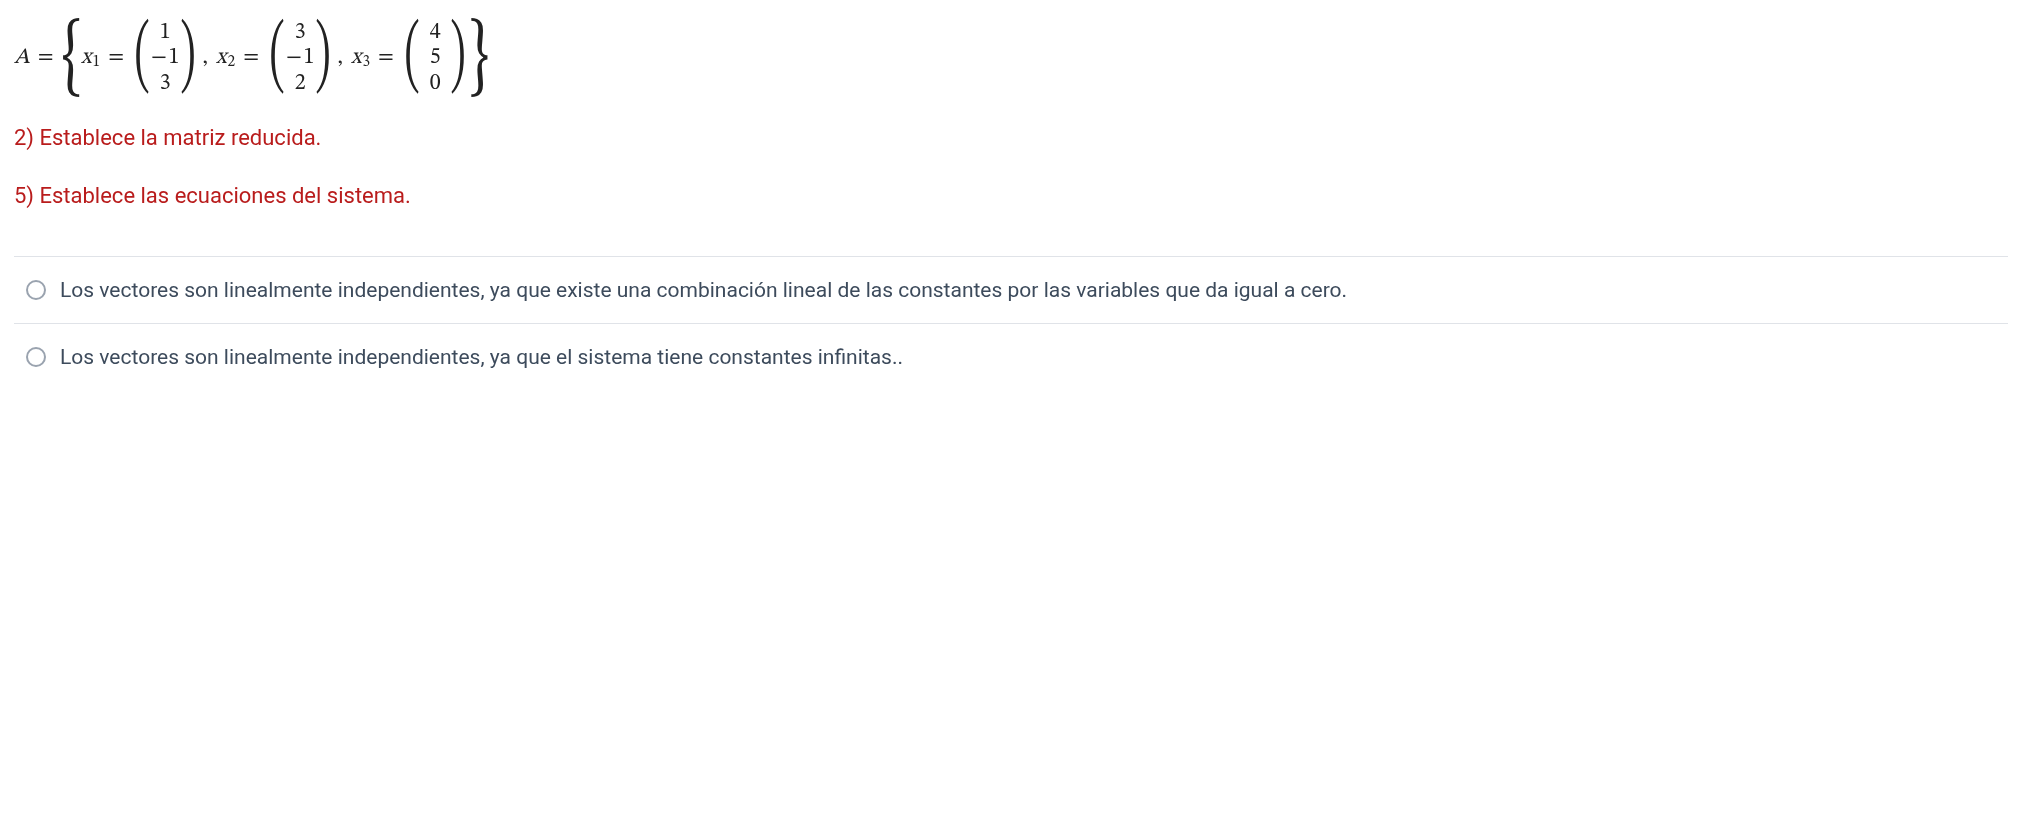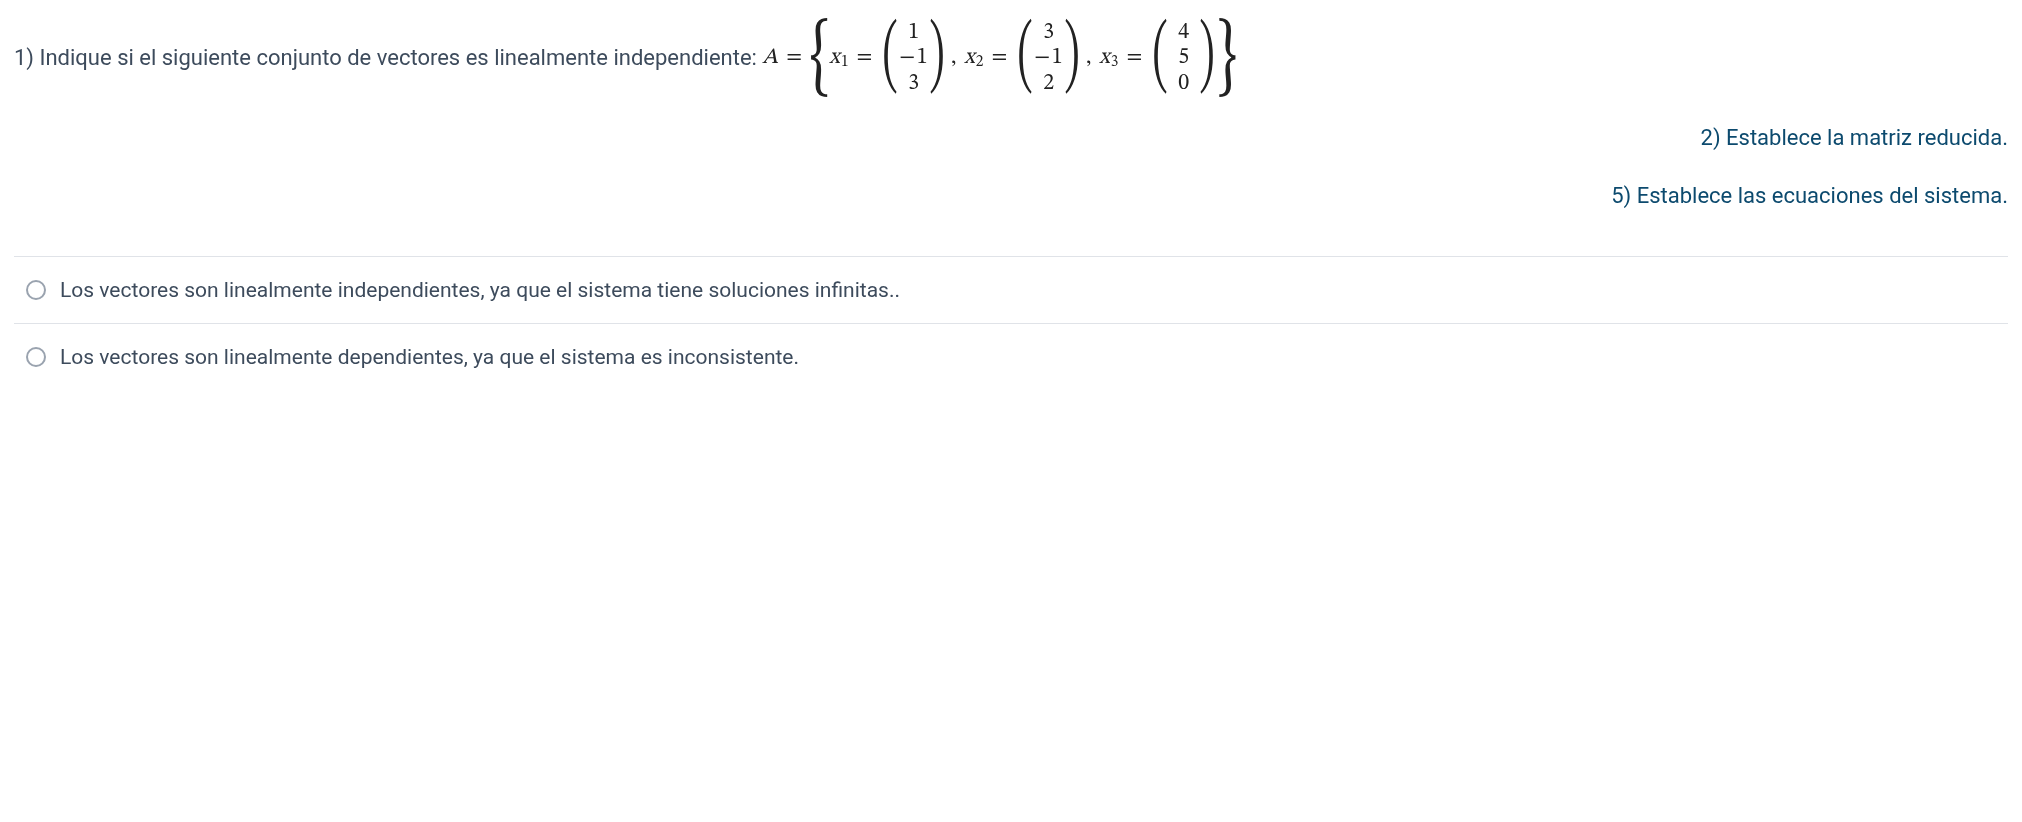--- a/index.html
+++ b/index.html
@@ -13,21 +13,21 @@
   }
   .question-block { margin-bottom: 32px; }
   .q-line {
     display: flex;
     align-items: center;
     flex-wrap: wrap;
     margin-bottom: 26px;
     color: #3d4b5c;
   }
   .q-text { white-space: pre; }
-  .q-simple { margin-bottom: 26px; color: #0c4a6e; text-align: right; }
+  .q-simple { margin-bottom: 26px; color: #b91c1c; }
   .math {
     font-family: "Cambria Math", "STIX Two Math", "Latin Modern Math", "Times New Roman", serif;
     color: #222;
     display: inline-flex;
     align-items: center;
   }
   .mi { font-style: italic; }
   .sub {
     font-size: 0.7em;
     vertical-align: sub;
@@ -89,21 +89,20 @@
     flex: 0 0 20px;
     background: #fff;
   }
 </style>
 </head>
 <body>
 
 <div class="question-block">
 
   <div class="q-line">
-    <span class="q-text">1) Indique si el siguiente conjunto de vectores es linealmente independiente: </span>
     <span class="math">
       <span class="mi">A</span>
       <span class="eq">=</span>
       <span class="lbrace">{</span>
 
       <span class="mi">x</span>
         <span class="sub">1</span>
       <span class="eq">=</span>
       <span class="pmatrix">
         <span class="paren">(</span>
@@ -147,19 +146,19 @@
     </span>
   </div>
 
   <div class="q-simple">2) Establece la matriz reducida.</div>
   <div class="q-simple">5) Establece las ecuaciones del sistema.</div>
 </div>
 
 <div class="options">
   <label class="option">
     <span class="radio"></span>
-    <span>Los vectores son linealmente independientes, ya que el sistema tiene soluciones infinitas..</span>
+    <span>Los vectores son linealmente independientes, ya que existe una combinación lineal de las constantes por las variables que da igual a cero.</span>
   </label>
   <label class="option">
     <span class="radio"></span>
-    <span>Los vectores son linealmente dependientes, ya que el sistema es inconsistente.</span>
+    <span>Los vectores son linealmente independientes, ya que el sistema tiene constantes infinitas..</span>
   </label>
 </div>
 
 </body></html>

